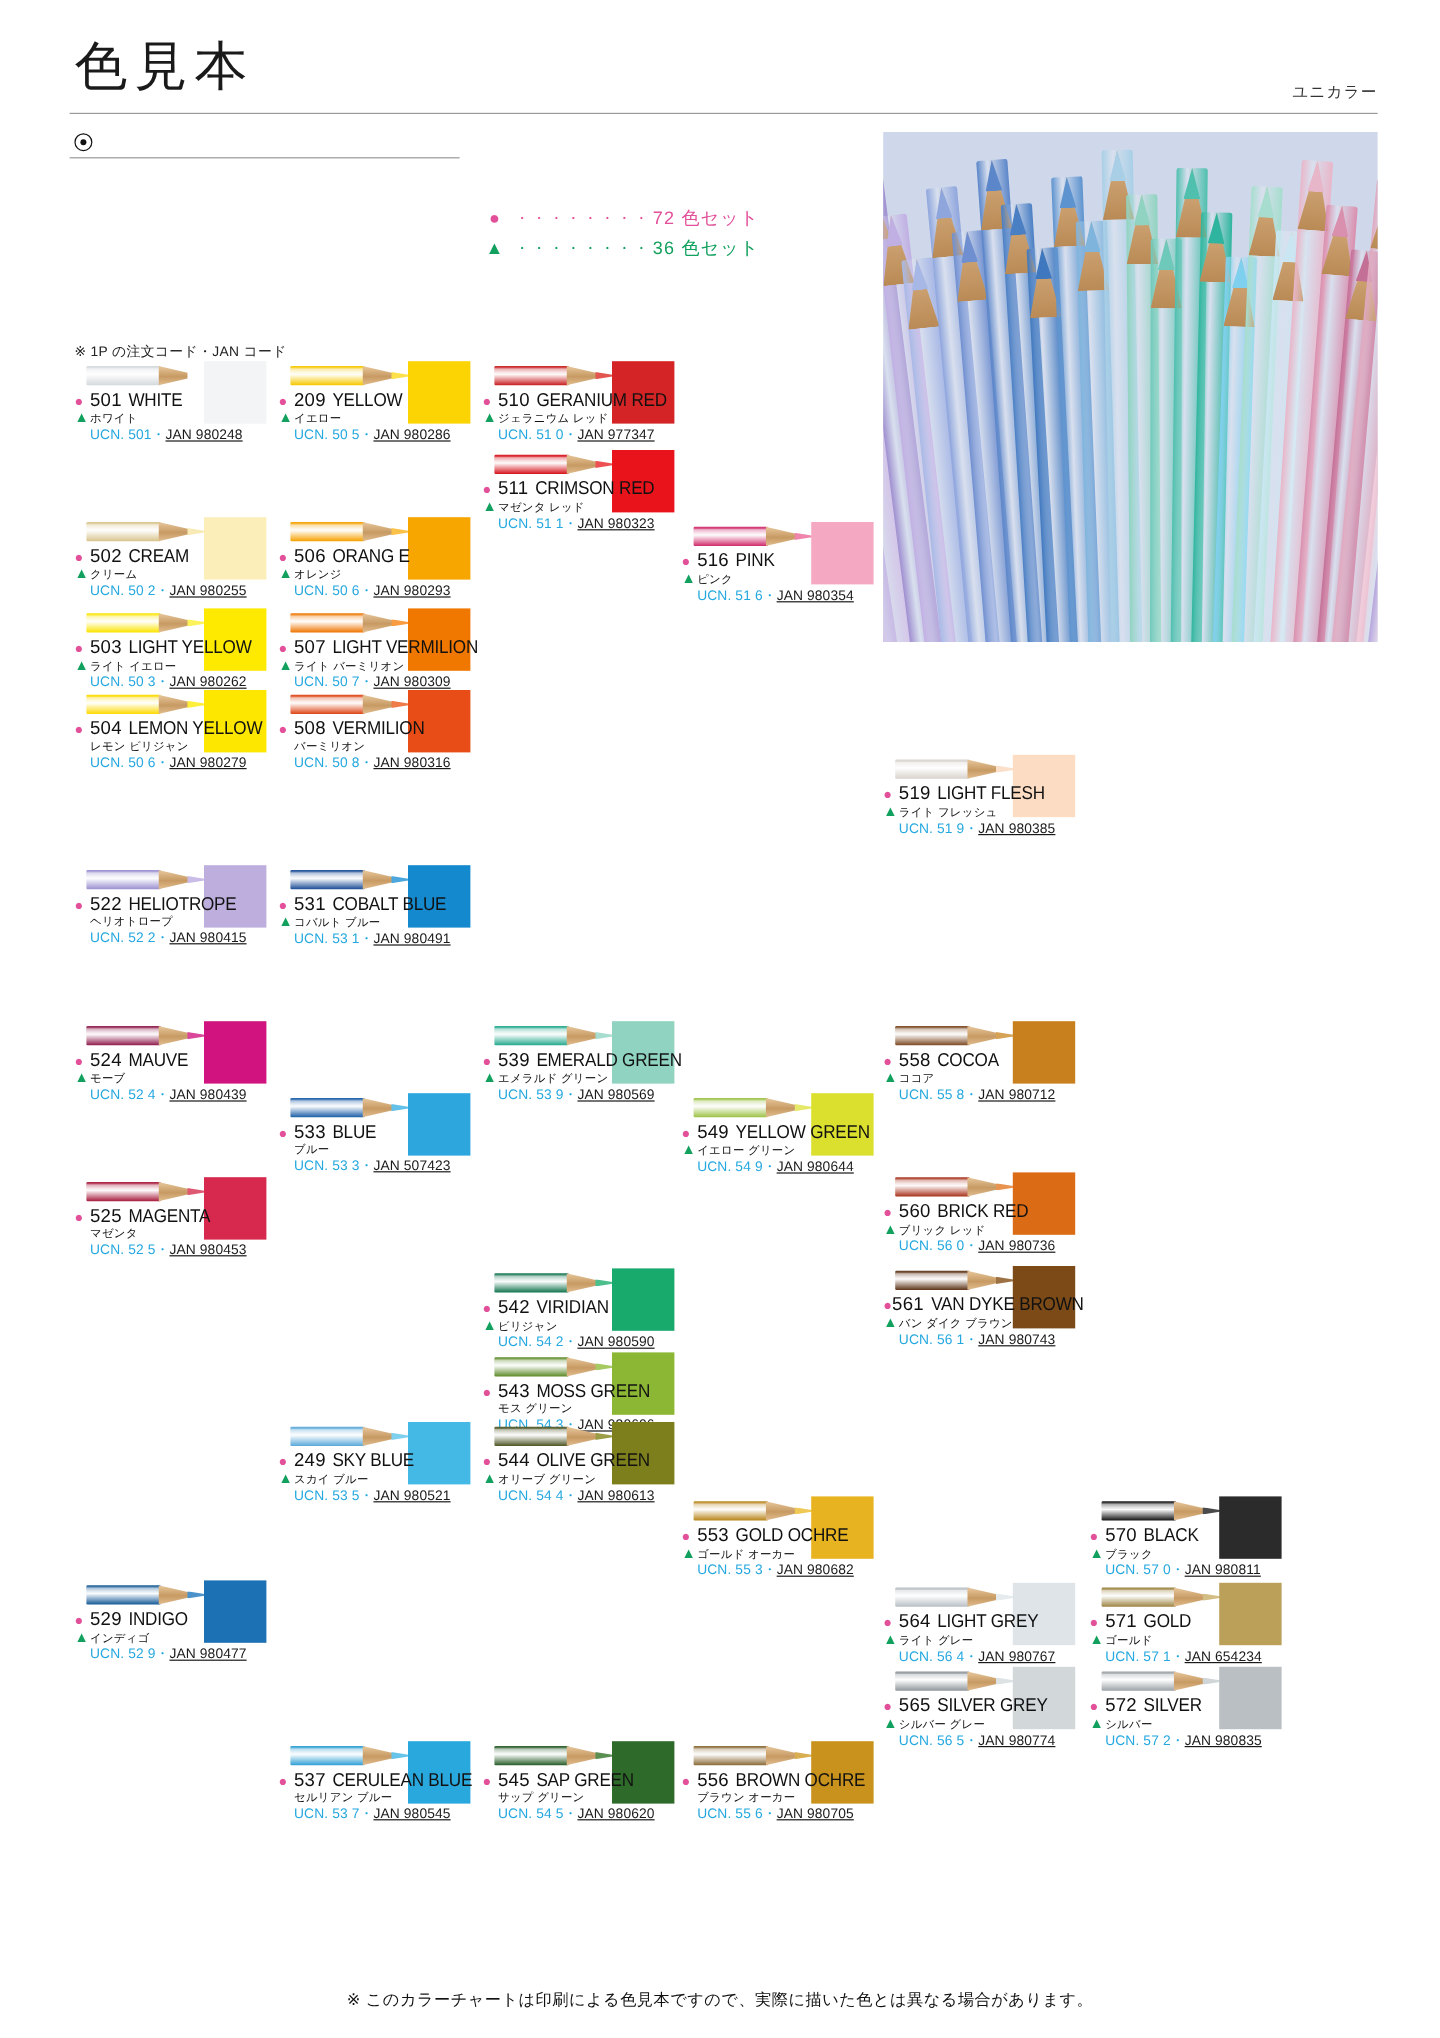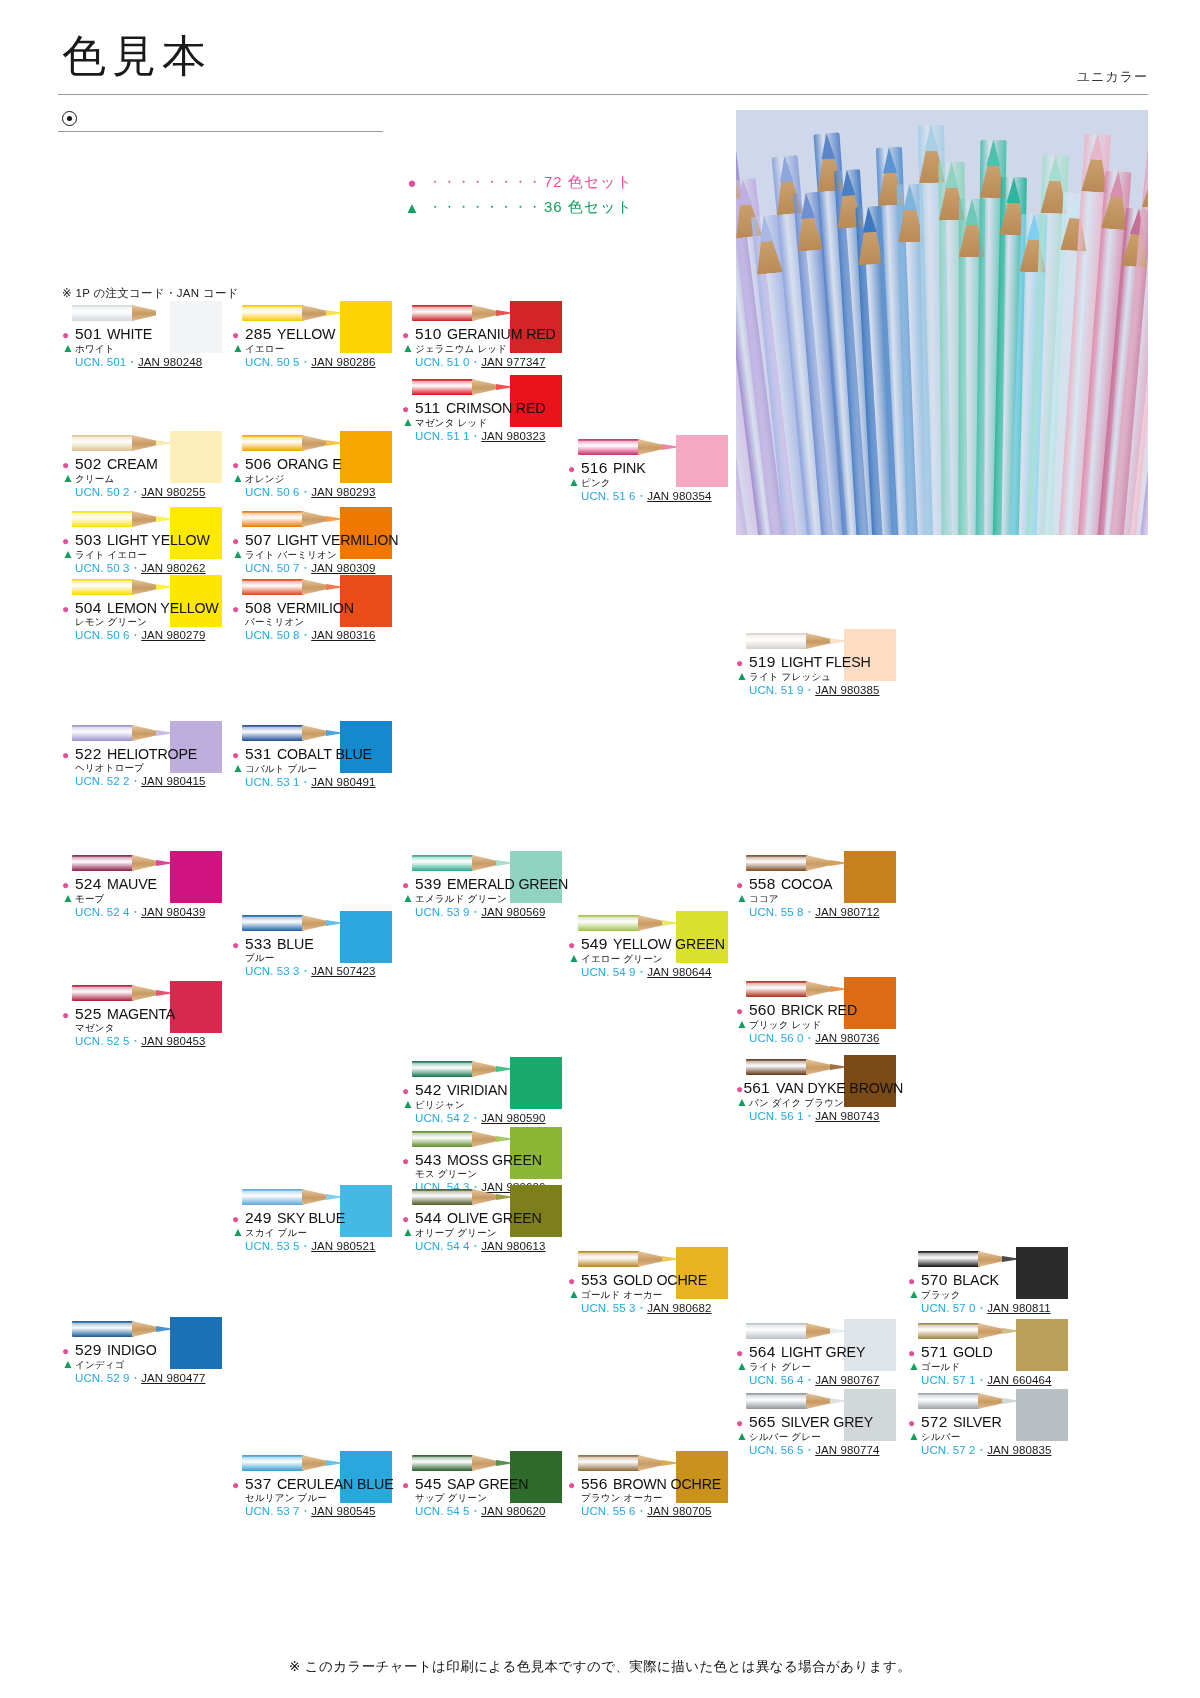--- a/index.html
+++ b/index.html
@@ -312,35 +312,35 @@
         <div class="point" style="background:#fdef3a"></div>
       </div>
       <div class="swatch" style="background: rgb(253, 231, 0);"></div>
       <div class="nameline">
         <span class="setmark mark-72">●</span>
         <span class="code-no">504</span>
         <span class="color-en">LEMON YELLOW</span>
       </div>
       <div class="jpline">
         <span class="setmark mark-36"></span>
-        <span class="color-jp">レモン グリーン</span>
+        <span class="color-jp">レモン ビリジャン</span>
       </div>
       <div class="codes"><span>UCN. 50 6</span>・<span class="jan">JAN 980279</span></div>
     </div>
     <div class="entry" style="left: 232px; top: 302px;">
       <div class="pencil">
         <div class="barrel" style="background:linear-gradient(#f6c800,#ffffffaa 42%,#f6c800)"></div>
         <div class="gloss"></div>
         <div class="wood"></div>
         <div class="point" style="background:#fde04a"></div>
       </div>
       <div class="swatch" style="background: rgb(252, 211, 3);"></div>
       <div class="nameline">
         <span class="setmark mark-72">●</span>
-        <span class="code-no">285</span>
+        <span class="code-no">209</span>
         <span class="color-en">YELLOW</span>
       </div>
       <div class="jpline">
         <span class="setmark mark-36">▲</span>
         <span class="color-jp">イエロー</span>
       </div>
       <div class="codes"><span>UCN. 50 5</span>・<span class="jan">JAN 980286</span></div>
     </div>
     <div class="entry" style="left: 232px; top: 432px;">
       <div class="pencil">
@@ -903,21 +903,21 @@
       <div class="swatch" style="background: rgb(187, 160, 90);"></div>
       <div class="nameline">
         <span class="setmark mark-72">●</span>
         <span class="code-no">571</span>
         <span class="color-en">GOLD</span>
       </div>
       <div class="jpline">
         <span class="setmark mark-36">▲</span>
         <span class="color-jp">ゴールド</span>
       </div>
-      <div class="codes"><span>UCN. 57 1</span>・<span class="jan">JAN 660464</span></div>
+      <div class="codes"><span>UCN. 57 1</span>・<span class="jan">JAN 654234</span></div>
     </div>
     <div class="entry" style="left: 908px; top: 1390px;">
       <div class="pencil">
         <div class="barrel" style="background:linear-gradient(#9aa1a5,#ffffffaa 42%,#9aa1a5)"></div>
         <div class="gloss"></div>
         <div class="wood"></div>
         <div class="point" style="background:#d0d5d8"></div>
       </div>
       <div class="swatch" style="background: rgb(185, 191, 194);"></div>
       <div class="nameline">

